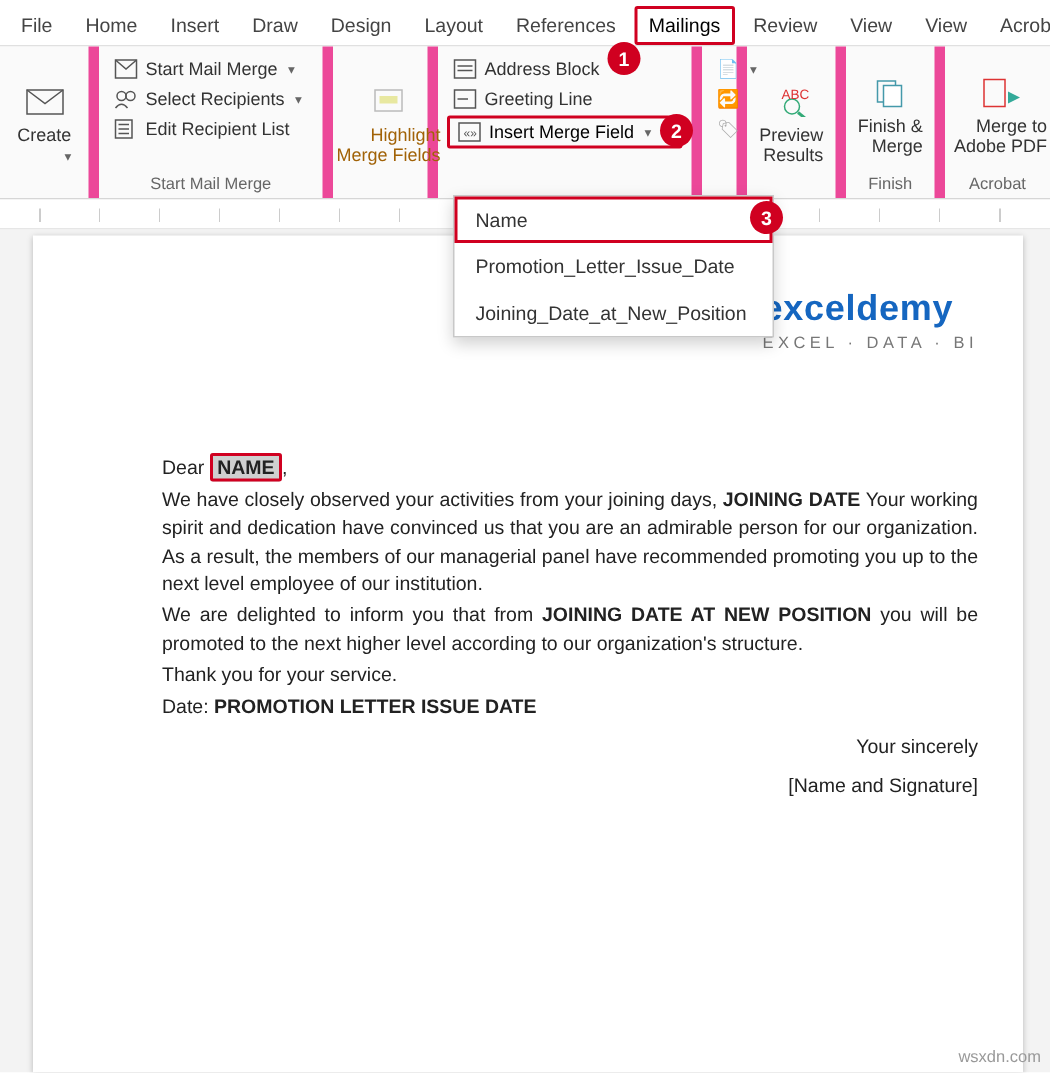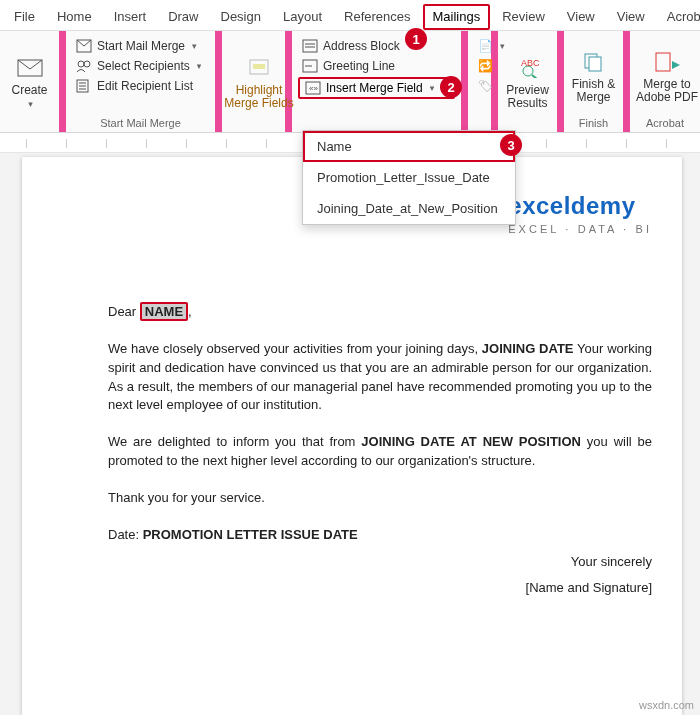--- a/index.html
+++ b/index.html
@@ -56,21 +56,21 @@
     flex-direction: column;
     align-items: center;
     justify-content: center;
     width: 62px;
     gap: 2px;
     padding-top: 4px;
     color: #333;
   }
   .big-btn.disabled { color: #a16207; }
   .big-btn .icon-box { height: 28px; display:flex; align-items:center; justify-content:center; }
-  .big-btn .lbl { font-size: 12px; text-align: center; line-height: 1.1; }
+  .big-btn .lbl { font-size: 12px; text-align: right; line-height: 1.1; }
   .col-stack { display:flex; flex-direction:column; gap:2px; padding-top:4px; }
   .small-btn {
     display: flex;
     align-items: center;
     gap: 5px;
     padding: 2px 4px;
     color: #333;
     white-space: nowrap;
   }
   .small-btn.disabled { color:#aaa; }
@@ -163,21 +163,21 @@
     margin-top:-2px;
   }
   .letter { margin-top: 120px; }
   .merge-field {
     border: 2px solid #d00020;
     border-radius: 2px;
     background: #cfcfcf;
     padding: 0 3px;
     font-weight: 700;
   }
-  .para { margin-top: 18px; text-align: justify; }
+  .para { margin-top: 2px; text-align: justify; }
   .bold { font-weight: 700; }
   .footer-right { text-align: right; margin-top: 8px; }
   .src-tag {
     position:absolute;
     right:6px; bottom:4px;
     font-size:11px;
     color:#999;
   }
   svg { display:block; }
 </style>

